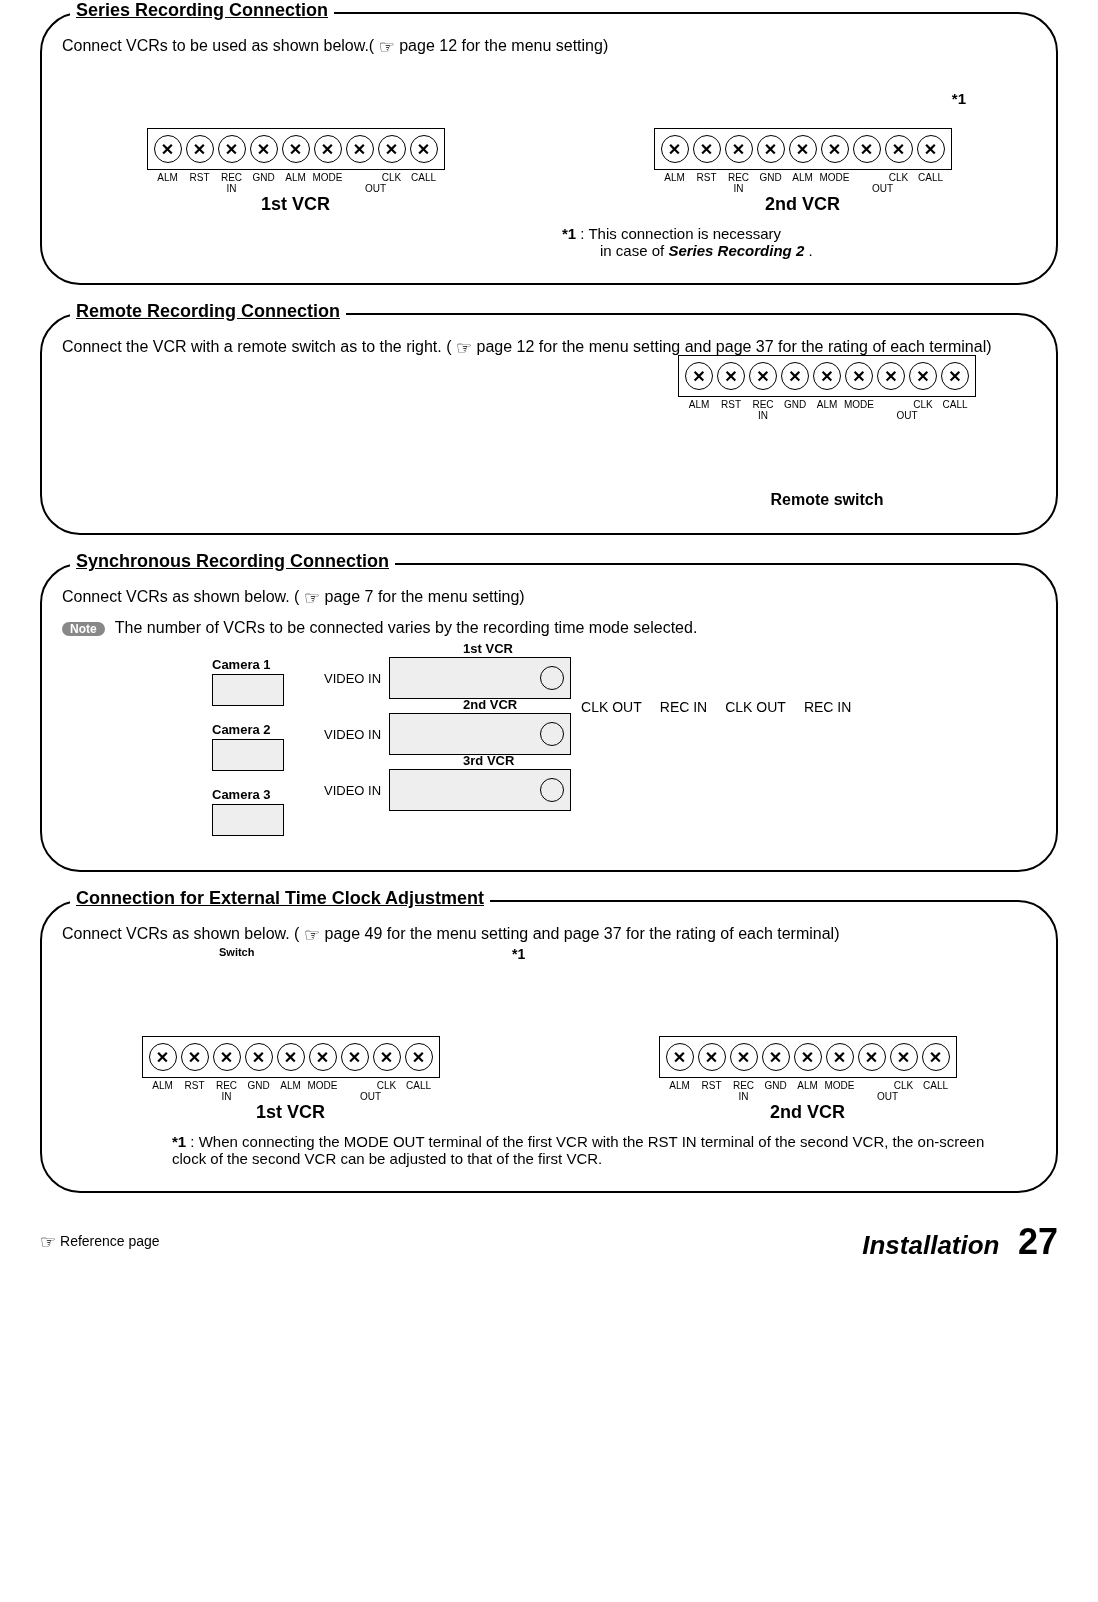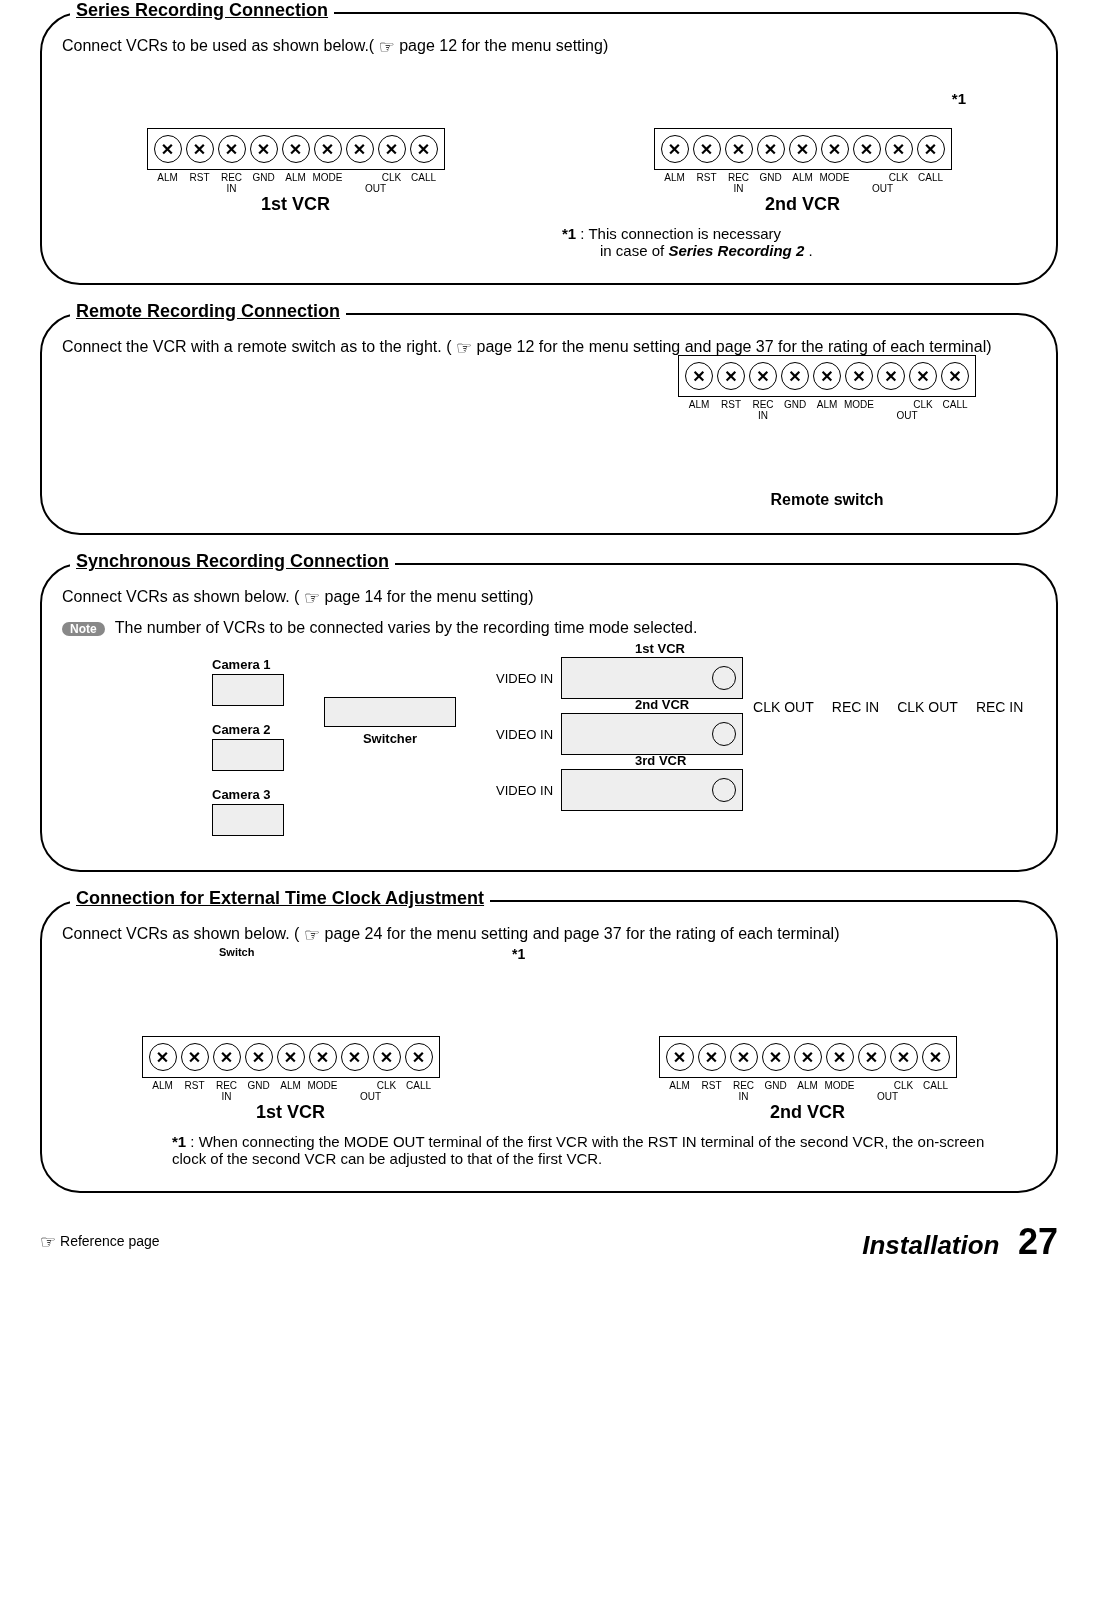--- a/index.html
+++ b/index.html
@@ -214,44 +214,40 @@
     </div>
   </div>
 </div>
 
 <div class="section">
   <div class="sec-title">Synchronous Recording Connection</div>
   <div class="section-inner">
     <div class="instr">
       <span>Connect VCRs as shown below. (</span>
       <span class="hand-icon">☞</span>
-      <span> page 14 for the menu setting)</span>
+      <span> page 7 for the menu setting)</span>
     </div>
     <div class="instr">
       <span class="note-badge">Note</span>
       <span> The number of VCRs to be connected varies by the recording time mode selected.</span>
     </div>
     <div class="sync-diagram">
       <div class="cameras">
         <div>
             <div class="cam-label">Camera 1</div>
             <div class="cam-box"></div>
           </div>
         <div>
             <div class="cam-label">Camera 2</div>
             <div class="cam-box"></div>
           </div>
         <div>
             <div class="cam-label">Camera 3</div>
             <div class="cam-box"></div>
           </div>
-      </div>
-      <div class="switcher-block">
-        <div class="switcher-box"></div>
-        <div class="switcher-label">Switcher</div>
       </div>
       <div style="display:flex">
         <div class="vcr-stack">
           <div class="vcr-row">
             <span class="video-in">VIDEO IN</span>
             <div class="vcr-wrap">
               <div class="vcr-stack-title">1st VCR</div>
               <div class="vcr-box">
                   <div class="dial"></div>
                 </div>
@@ -286,21 +282,21 @@
     </div>
   </div>
 </div>
 
 <div class="section" style="position:relative">
   <div class="sec-title">Connection for External Time Clock Adjustment</div>
   <div class="section-inner">
     <div class="instr">
       <span>Connect VCRs as shown below. (</span>
       <span class="hand-icon">☞</span>
-      <span> page 24 for the menu setting and page 37 for the rating of each terminal)</span>
+      <span> page 49 for the menu setting and page 37 for the rating of each terminal)</span>
     </div>
     <div class="switch-label">Switch</div>
     <div class="star1-top">*1</div>
     <div class="sec4-diagram">
       <div class="strip-block">
         <div class="terminal-strip">
           <div class="screw">✕</div>
             <div class="screw">✕</div>
             <div class="screw">✕</div>
             <div class="screw">✕</div>

